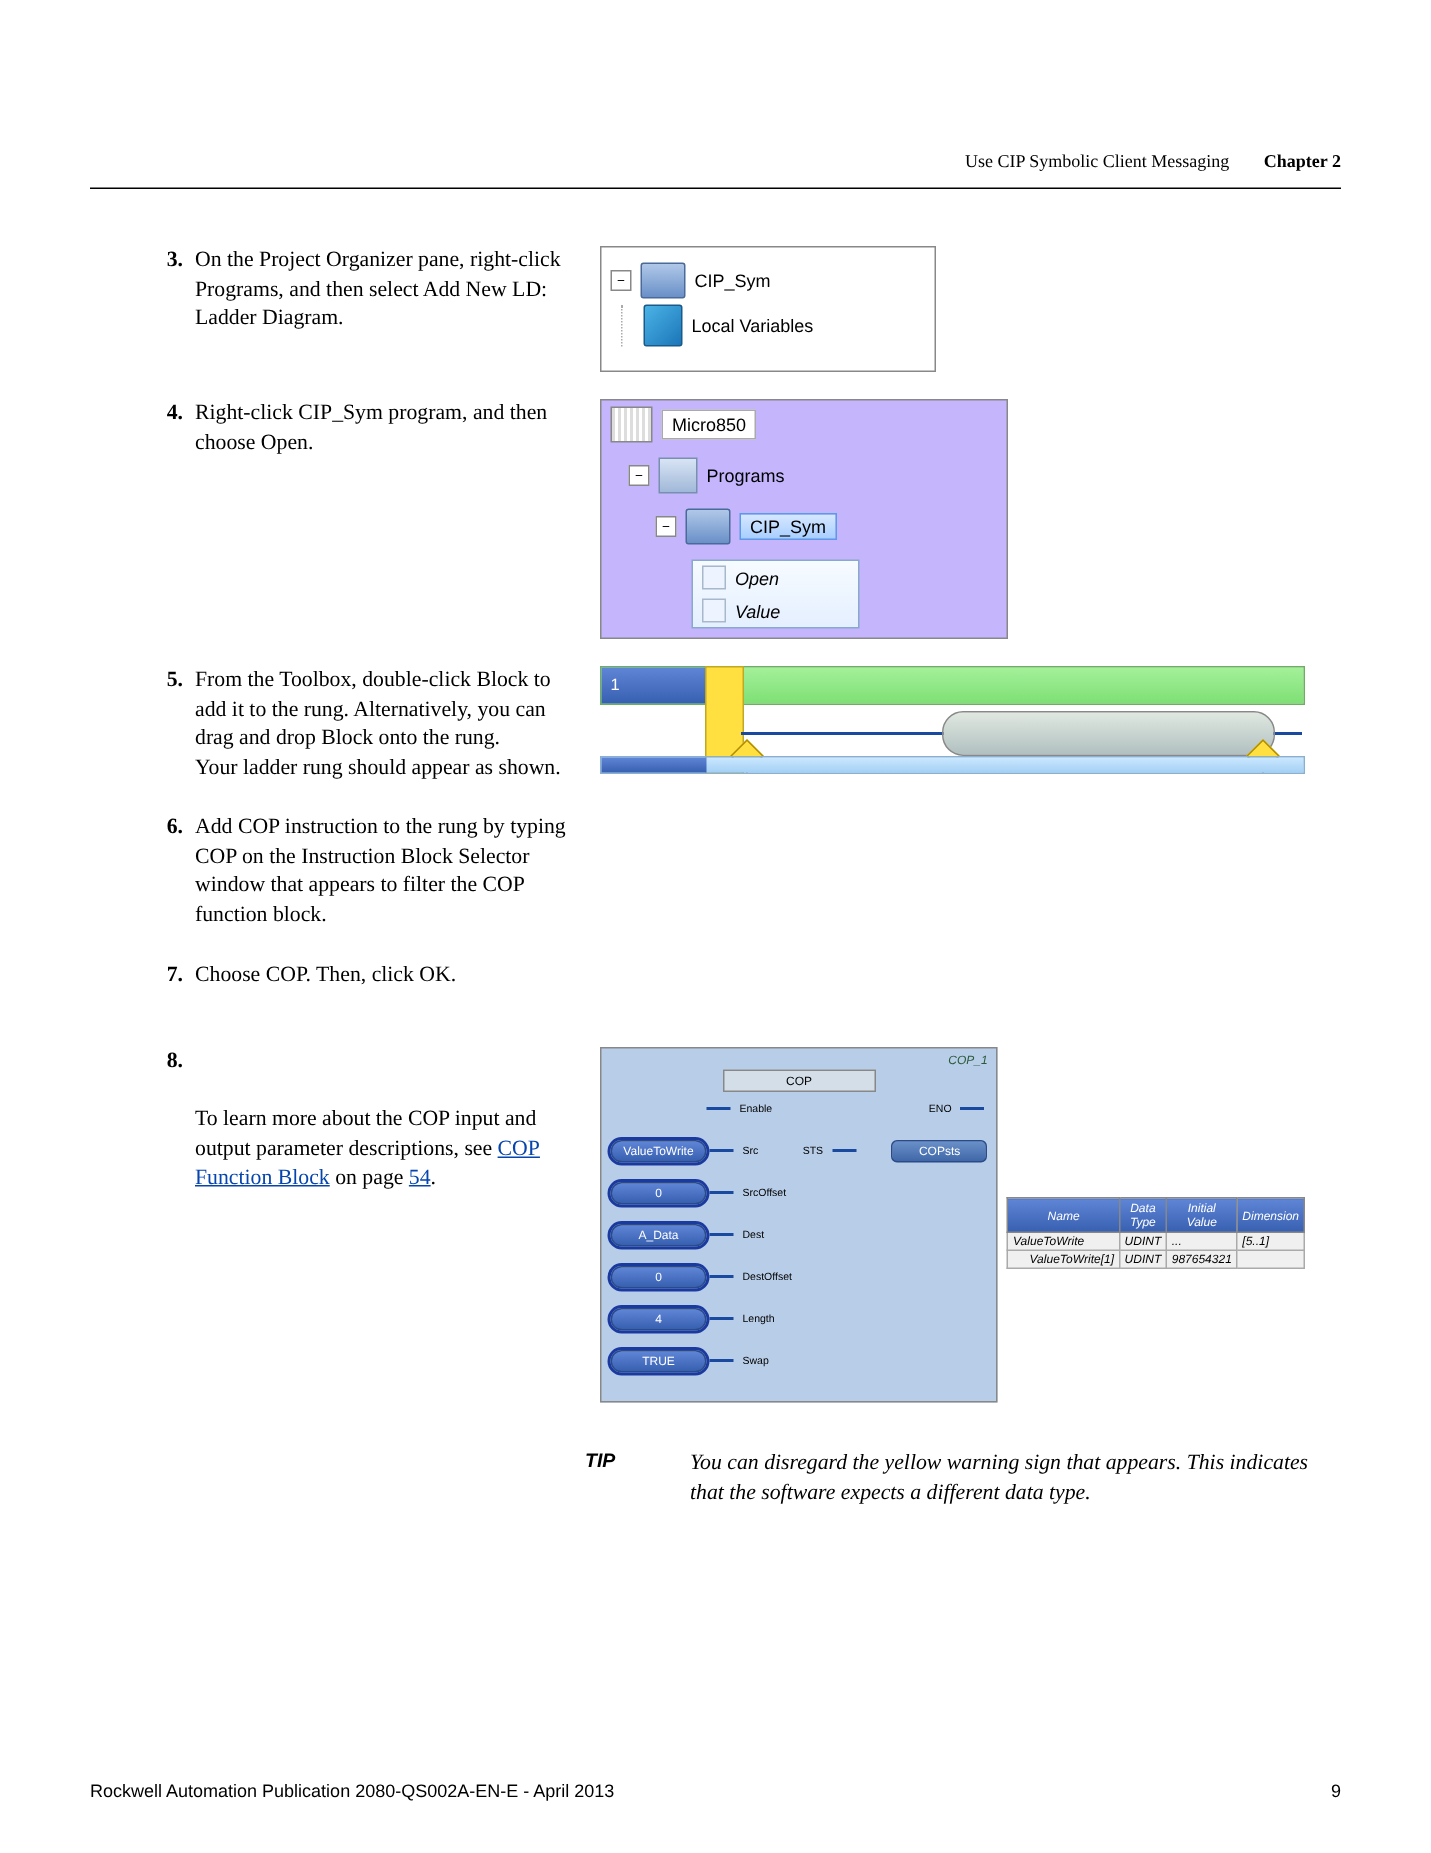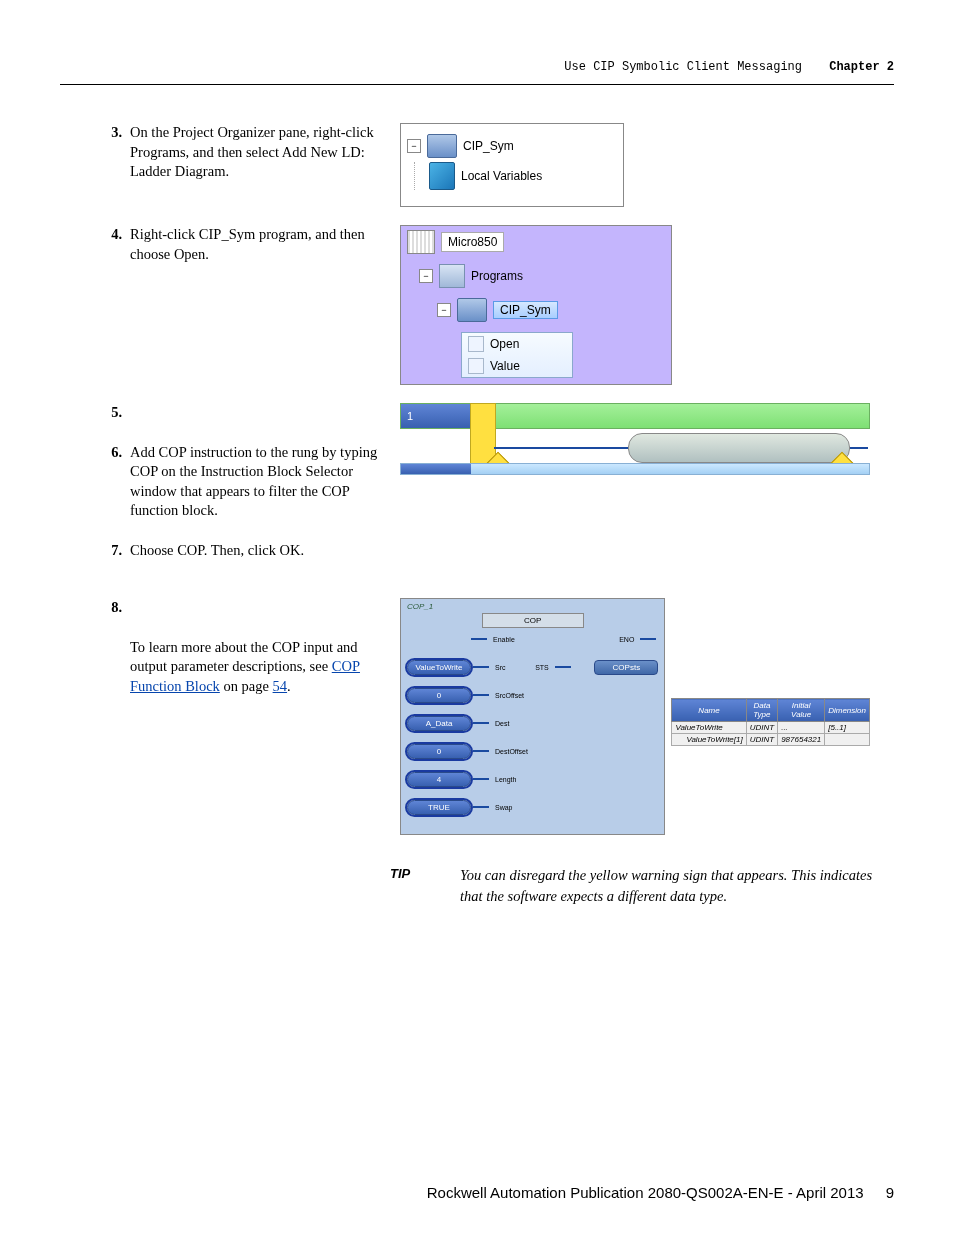--- a/index.html
+++ b/index.html
@@ -11,25 +11,26 @@
     color: #000;
   }
   .page {
     padding: 60px 60px 40px 60px;
     position: relative;
     box-sizing: border-box;
     height: 1235px;
   }
   .header {
     text-align: right;
-    font-family: Liberation Mono, monospace;
+    font-family: Liberation Serif, serif;
     font-size: 12px;
     padding-bottom: 10px;
     border-bottom: 1.5px solid #000;
     margin-bottom: 38px;
+    margin-top: 40px;
   }
   .header .chapter {
     font-weight: bold;
     margin-left: 20px;
   }
   .content-row {
     display: flex;
     margin-bottom: 18px;
   }
   .text-col {
@@ -138,22 +139,23 @@
     display:inline-block;
   }
   .ctx-menu {
     border:1px solid #8aa8cc;
     background: linear-gradient(#f6fbff,#e4efff);
     width: 110px;
     font-size: 12px;
     margin-left: 6px;
   }
   .ctx-menu .item {
-    display:flex; align-items:center;
+    display:flex; align-items:flex-end;
     padding: 3px 6px;
+    font-style: italic;
   }
   .ctx-menu .item .mi-icon {
     width: 14px; height: 14px;
     border:1px solid #a8b8cc;
     margin-right: 6px;
     background: #eef4ff;
   }
 
   
   .fig3 {
@@ -219,21 +221,21 @@
     font-size: 8px;
   }
   .fig4 .left {
     border:1px solid #888;
     background: #b8cde8;
     width: 270px;
     padding: 4px 6px 10px 6px;
     position:relative;
   }
   .fig4 .block-title {
-    text-align:left;
+    text-align:right;
     font-style: italic;
     color: #2a5a3a;
     font-size: 8px;
     line-height:1;
   }
   .fig4 .cop-box {
     border:1px solid #888;
     background: #d4dee8;
     margin: 2px auto 0 auto;
     width: 100px;
@@ -314,24 +316,23 @@
     width: 70px;
     flex-shrink: 0;
   }
 
   .footer {
     position: absolute;
     bottom: 34px;
     left: 60px;
     right: 60px;
     display: flex;
-    justify-content: flex-end;
+    justify-content: space-between;
     font-family: Arial, sans-serif;
-    font-size: 15px;
-    gap: 22px;
+    font-size: 12px;
   }
 </style>
 </head>
 <body>
 
 <div class="page">
 
   <div class="header">
     <span>Use CIP Symbolic Client Messaging</span>
     <span class="chapter">Chapter 2</span>
@@ -405,20 +406,24 @@
         </div>
       </div>
     </div>
   </div>
 
   <div class="content-row">
     <div class="text-col">
       <ol class="steps">
         <li>
           <span class="num">5.</span>
+          <span class="body">
+            <span>From the Toolbox, double-click Block to add it to the rung. Alternatively, you can drag and drop Block onto the rung.</span><br>
+            <span>Your ladder rung should appear as shown.</span>
+          </span>
         </li>
         <li>
           <span class="num">6.</span>
           <span class="body">Add COP instruction to the rung by typing COP on the Instruction Block Selector window that appears to filter the COP function block.</span>
         </li>
         <li>
           <span class="num">7.</span>
           <span class="body">Choose COP. Then, click OK.</span>
         </li>
       </ol>

